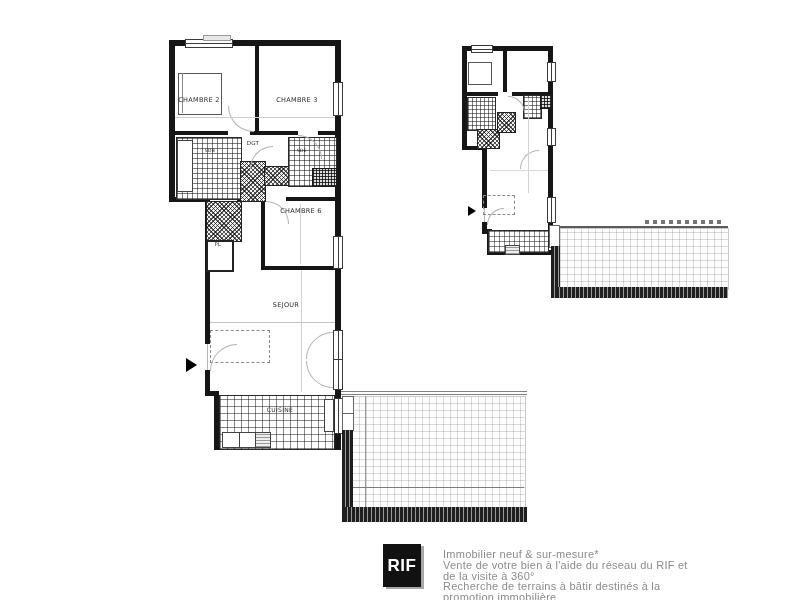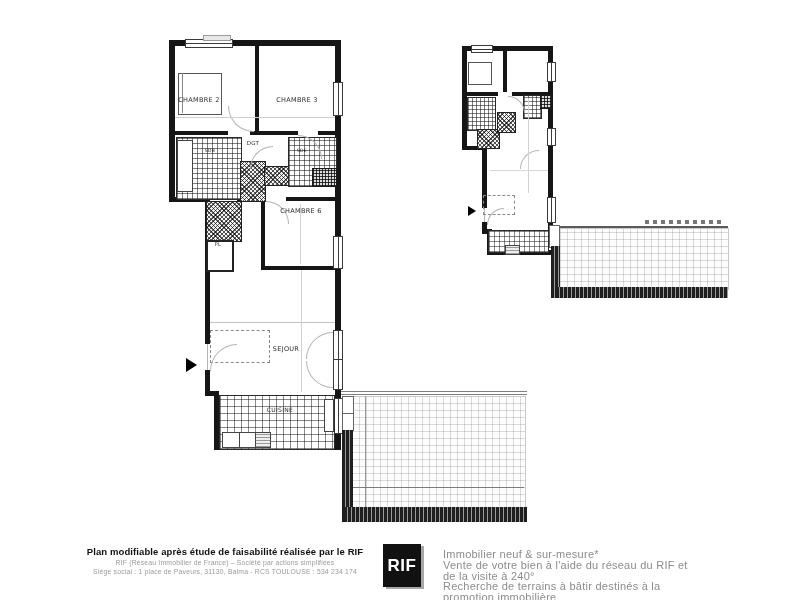--- a/index.html
+++ b/index.html
@@ -124,21 +124,21 @@
 
     <div class="tri" style="left:186px;top:358px;"></div>
 
     <div class="lbl" style="left:170px;top:97px;width:58px;font-size:6.5px;">CHAMBRE 2</div>
     <div class="lbl" style="left:268px;top:97px;width:58px;font-size:6.5px;">CHAMBRE 3</div>
     <div class="lbl" style="left:272px;top:208px;width:58px;font-size:6.5px;">CHAMBRE 6</div>
     <div class="lbl" style="left:242px;top:141px;width:22px;font-size:5.5px;">DGT</div>
     <div class="lbl" style="left:200px;top:149px;width:20px;font-size:4.5px;color:#111;">SDB</div>
     <div class="lbl" style="left:292px;top:149px;width:20px;font-size:4.5px;color:#111;">SDE</div>
     <div class="lbl" style="left:208px;top:242px;width:20px;font-size:5px;">PL</div>
-    <div class="lbl" style="left:262px;top:302px;width:48px;font-size:6.5px;margin-top:44px;">SEJOUR</div>
+    <div class="lbl" style="left:262px;top:302px;width:48px;font-size:6.5px;">SEJOUR</div>
     <div class="lbl" style="left:258px;top:407px;width:44px;font-size:6px;">CUISINE</div>
     <div class="lbl" style="left:408px;top:431px;width:60px;font-size:6.5px;">TERRASSE</div>
 
     <div class="thin" style="left:341px;top:391px;width:186px;height:1px;background:#808080;"></div>
     <div class="thin" style="left:341px;top:394px;width:186px;height:1px;background:#808080;"></div>
     <div class="terrace-grid" style="left:344px;top:396px;width:180px;height:112px;"></div>
     <div class="whitebox" style="left:342px;top:396px;width:10px;height:16px;border-color:#666;"></div>
     <div class="whitebox" style="left:342px;top:413px;width:10px;height:16px;border-color:#666;"></div>
     <div class="dark-band" style="left:342px;top:430px;width:11px;height:92px;"></div>
     <div class="dark-band" style="left:344px;top:507px;width:183px;height:15px;"></div>
@@ -185,29 +185,24 @@
     <div class="tri small" style="left:468px;top:206px;"></div>
 
     <div class="thin" style="left:552px;top:226px;width:176px;height:2px;background:#5a5a5a;"></div>
     <div class="ticks" style="left:645px;top:220px;width:76px;height:4px;"></div>
     <div class="terrace-grid" style="left:552px;top:228px;width:175px;height:60px;"></div>
     <div class="whitebox" style="left:549px;top:225px;width:9px;height:21px;border-color:#666;"></div>
     <div class="dark-band" style="left:551px;top:246px;width:9px;height:52px;"></div>
     <div class="dark-band" style="left:556px;top:287px;width:172px;height:11px;"></div>
   </div>
 
-  <div class="f-left">
-    <div class="f-bold">Plan modifiable après étude de faisabilité réalisée par le RIF</div>
-    <div class="f-gray">RIF (Réseau Immobilier de France) – Société par actions simplifiées</div>
-    <div class="f-gray">Siège social : 1 place de Paveurs, 31130, Balma - RCS TOULOUSE : 534 234 174</div>
-  </div>
 
   <div class="f-logo">
     <span>RIF</span>
   </div>
 
   <div class="f-right">
     <div>Immobilier neuf &amp; sur-mesure*</div>
-    <div>Vente de votre bien à l'aide du réseau du RIF et de la visite à 240°</div>
+    <div>Vente de votre bien à l'aide du réseau du RIF et de la visite à 360°</div>
     <div>Recherche de terrains à bâtir destinés à la promotion immobilière</div>
   </div>
 
 </div>
 
 </body></html>

